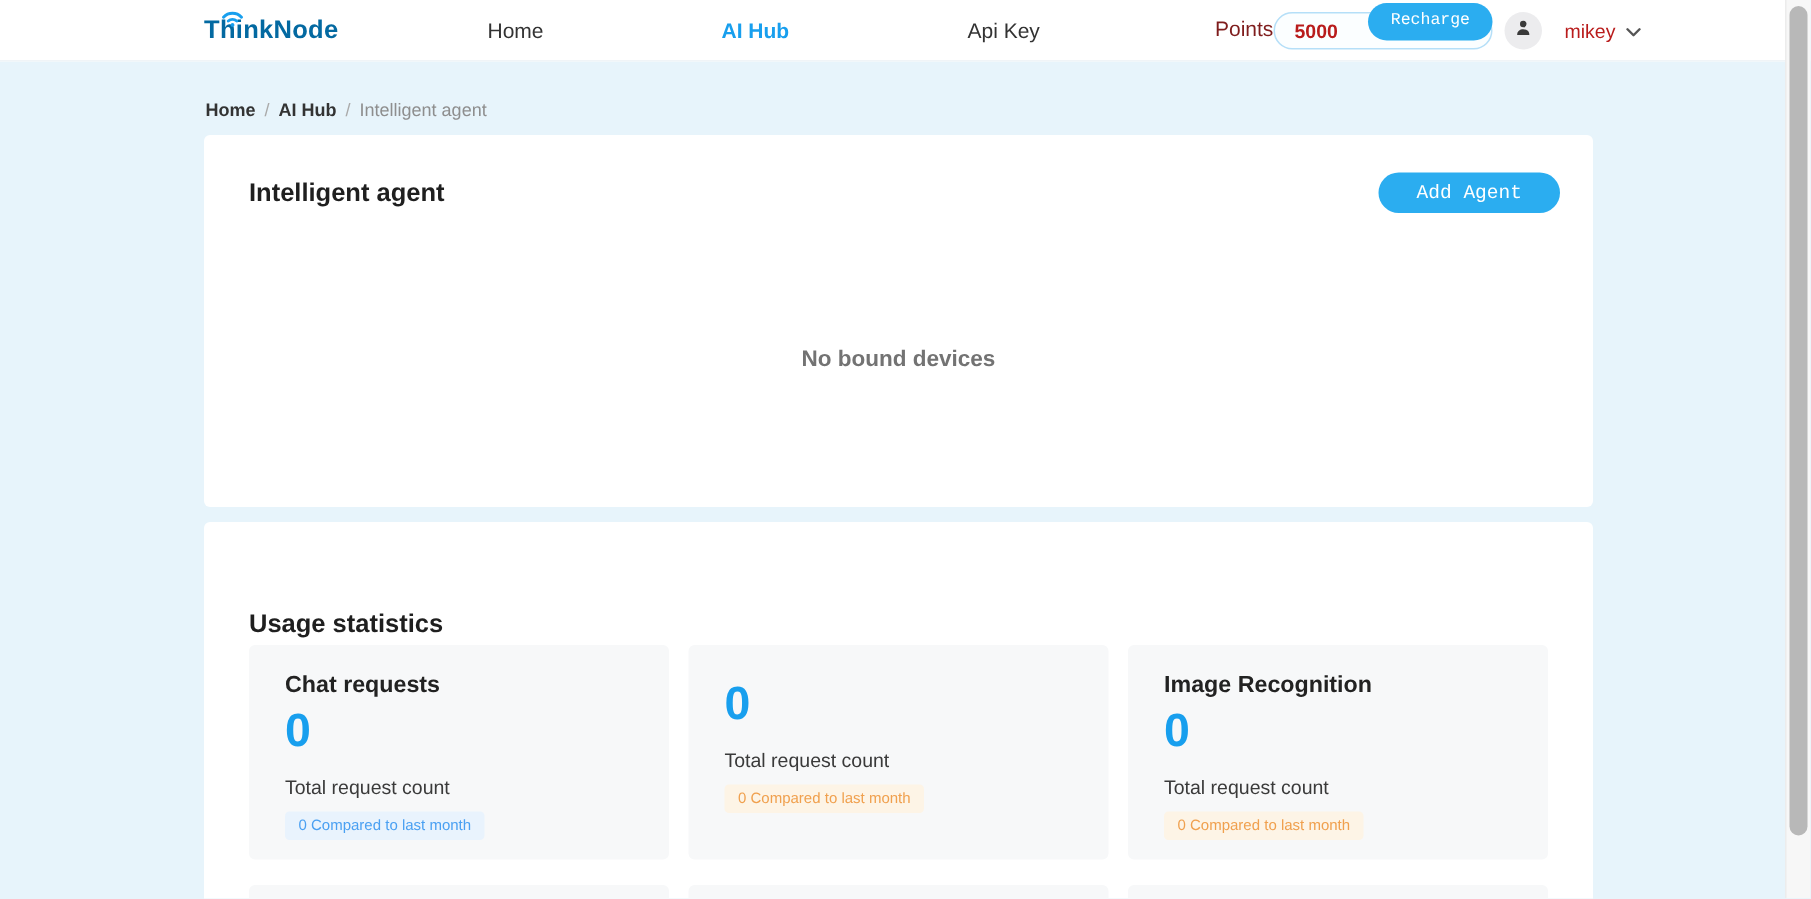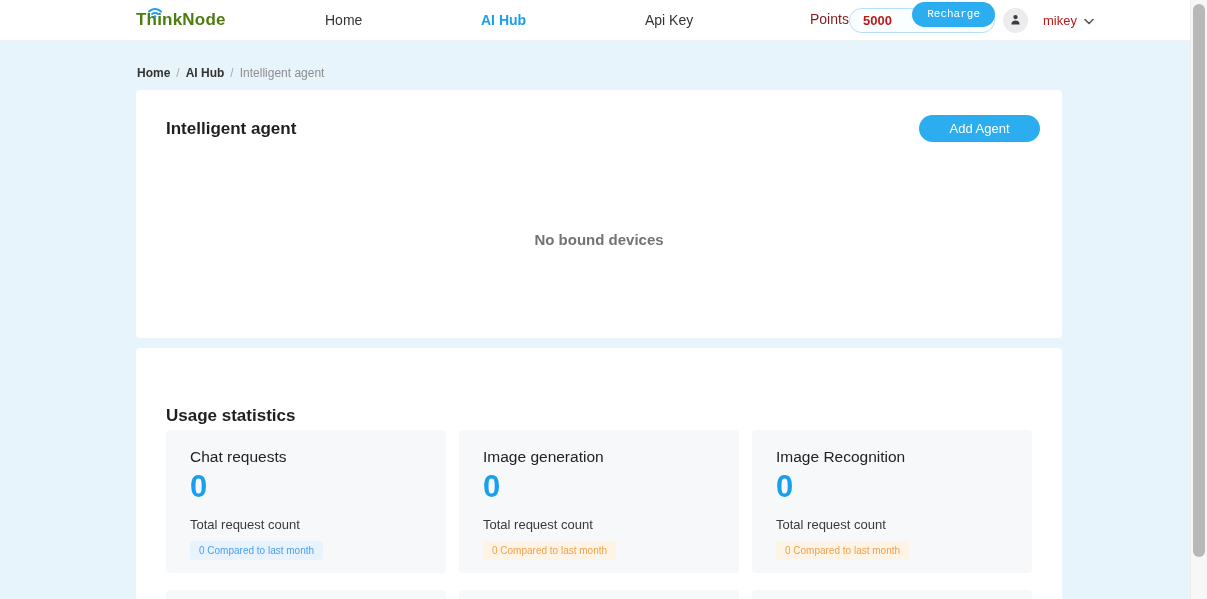--- a/index.html
+++ b/index.html
@@ -14,21 +14,21 @@
   
   .navbar {
     position: absolute; top: 0; left: 0;
     width: 1207px; height: 41px;
     background: #ffffff;
     border-bottom: 1px solid #f0f4f7;
     z-index: 5;
   }
   .logo {
     position: absolute; left: 136px; top: 10px;
-    font-size: 17px; font-weight: bold; color: #4d7c0f;
+    font-size: 17px; font-weight: bold; color: #0369a1;
     letter-spacing: 0.2px;
   }
   .wifi-icon { position: absolute; left: 11px; top: -7px; }
   .nav-item {
     position: absolute; top: 12px;
     font-size: 14px; color: #333; cursor: pointer;
   }
   .nav-home   { left: 325px; }
   .nav-aihub  { left: 481px; color: #189fee; font-weight: bold; }
   .nav-apikey { left: 645px; }
@@ -103,21 +103,21 @@
   .panel-agent-header {
     display: flex; justify-content: space-between; align-items: center;
     padding: 25px 22px 0 30px;
   }
   .panel-title {
     font-size: 17px; font-weight: bold; color: #1f1f1f;
   }
   .add-agent-btn {
     width: 121px; height: 27px;
     background: #2badf0; border: none; border-radius: 14px;
-    color: #ffffff; font-size: 13px; font-family: Liberation Sans, sans-serif;
+    color: #ffffff; font-size: 13px; font-family: Liberation Mono, monospace;
     cursor: pointer;
   }
   .empty-text {
     position: absolute; top: 141px; left: 0; width: 100%;
     text-align: center;
     font-size: 15px; font-weight: bold; color: #737373;
   }
 
   .panel-usage .panel-title { padding: 30px 0 0 30px; display: block; margin-top: 28px; }
 
@@ -125,21 +125,21 @@
     position: absolute; left: 30px; top: 82px;
     display: grid; grid-template-columns: repeat(3, 280px); gap: 13px;
   }
   .stat-grid.row2 { top: 242px; }
   .stat-card {
     width: 280px; height: 143px;
     background: #f7f8f9; border-radius: 4px;
     padding: 18px 24px;
   }
   .stat-card.stub { height: 120px; }
-  .stat-title { font-size: 15.5px; font-weight: normal; color: #222; }
+  .stat-title { font-size: 15.5px; font-weight: bold; color: #222; }
   .stat-value {
     font-size: 31px; font-weight: bold; color: #189fee;
     margin-top: 5px; line-height: 1;
   }
   .stat-sub { font-size: 13px; color: #3a3a3a; margin-top: 15px; }
   .stat-badge {
     display: inline-block; margin-top: 9px;
     font-size: 10px; padding: 4px 9px; border-radius: 3px;
   }
   .badge-blue   { background: #e9f3fd; color: #4aa0f2; }
@@ -208,21 +208,20 @@
   <span class="panel-title">Usage statistics</span>
 
   <div class="stat-grid">
     <div class="stat-card">
       <div class="stat-title">Chat requests</div>
       <div class="stat-value">0</div>
       <div class="stat-sub">Total request count</div>
       <span class="stat-badge badge-blue">0 Compared to last month</span>
     </div>
     <div class="stat-card">
-      <div class="stat-title">Image generation</div>
       <div class="stat-value">0</div>
       <div class="stat-sub">Total request count</div>
       <span class="stat-badge badge-orange">0 Compared to last month</span>
     </div>
     <div class="stat-card">
       <div class="stat-title">Image Recognition</div>
       <div class="stat-value">0</div>
       <div class="stat-sub">Total request count</div>
       <span class="stat-badge badge-orange">0 Compared to last month</span>
     </div>

